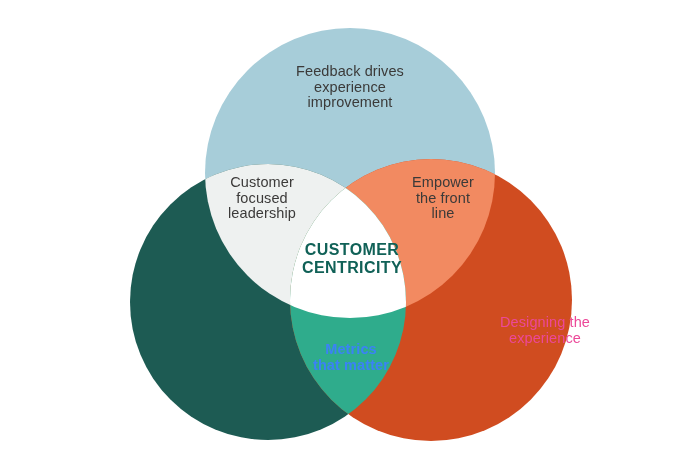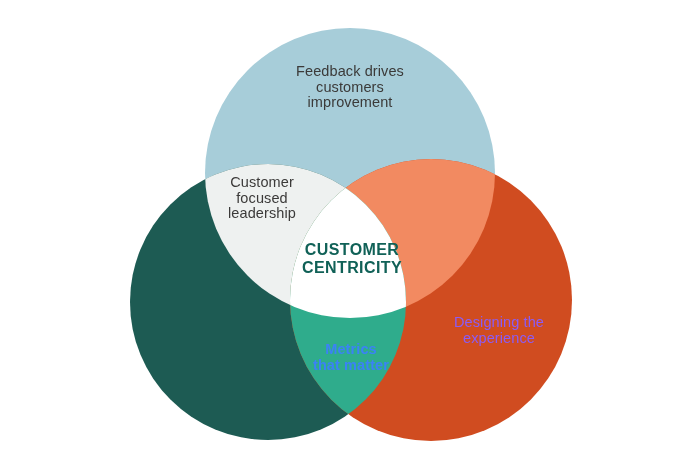--- a/index.html
+++ b/index.html
@@ -24,21 +24,21 @@
     position: absolute;
     transform: translate(-50%, -50%);
     text-align: center;
     white-space: pre-line;
     font-size: 14.5px;
     line-height: 15.5px;
     letter-spacing: 0.1px;
   }
   .label.dark { color: #3b3a39; }
   .label.light { color: #eef2f1; }
-  .label.light-warm { color: #8b5cf6; }
+  .label.light-warm { color: #ec4899; margin-left: 46px; }
   .label.light-green { color: #3b82f6; font-weight: bold; }
   .center-title {
     position: absolute;
     transform: translate(-50%, -50%);
     text-align: center;
     white-space: pre-line;
     font-size: 16px;
     line-height: 18px;
     font-weight: 800;
     letter-spacing: 0.4px;
@@ -70,27 +70,30 @@
     <circle cx="268" cy="302" r="138" clip-path="url(#clip-top)" fill="#eef1f0"></circle>
     <circle cx="431" cy="300" r="141" clip-path="url(#clip-top)" fill="#f28a61"></circle>
     <circle cx="431" cy="300" r="141" clip-path="url(#clip-left)" fill="#2fac8c"></circle>
 
     <g clip-path="url(#clip-top)">
       <circle cx="431" cy="300" r="141" clip-path="url(#clip-left)" fill="#ffffff"></circle>
     </g>
   </svg>
 
   <div class="label dark" style="left:350px; top:87px;">Feedback drives
-customers
+experience
 improvement</div>
 
   <div class="label dark" style="left:262px; top:198px;">Customer
 focused
 leadership</div>
 
+  <div class="label dark" style="left:443px; top:198px;">Empower
+the front
+line</div>
 
   <div class="center-title" style="left:352px; top:259px;">CUSTOMER
 CENTRICITY</div>
 
 
   <div class="label light-green" style="left:351px; top:357px;">Metrics
 that matter</div>
 
   <div class="label light-warm" style="left:499px; top:330px;">Designing the
 experience</div>

